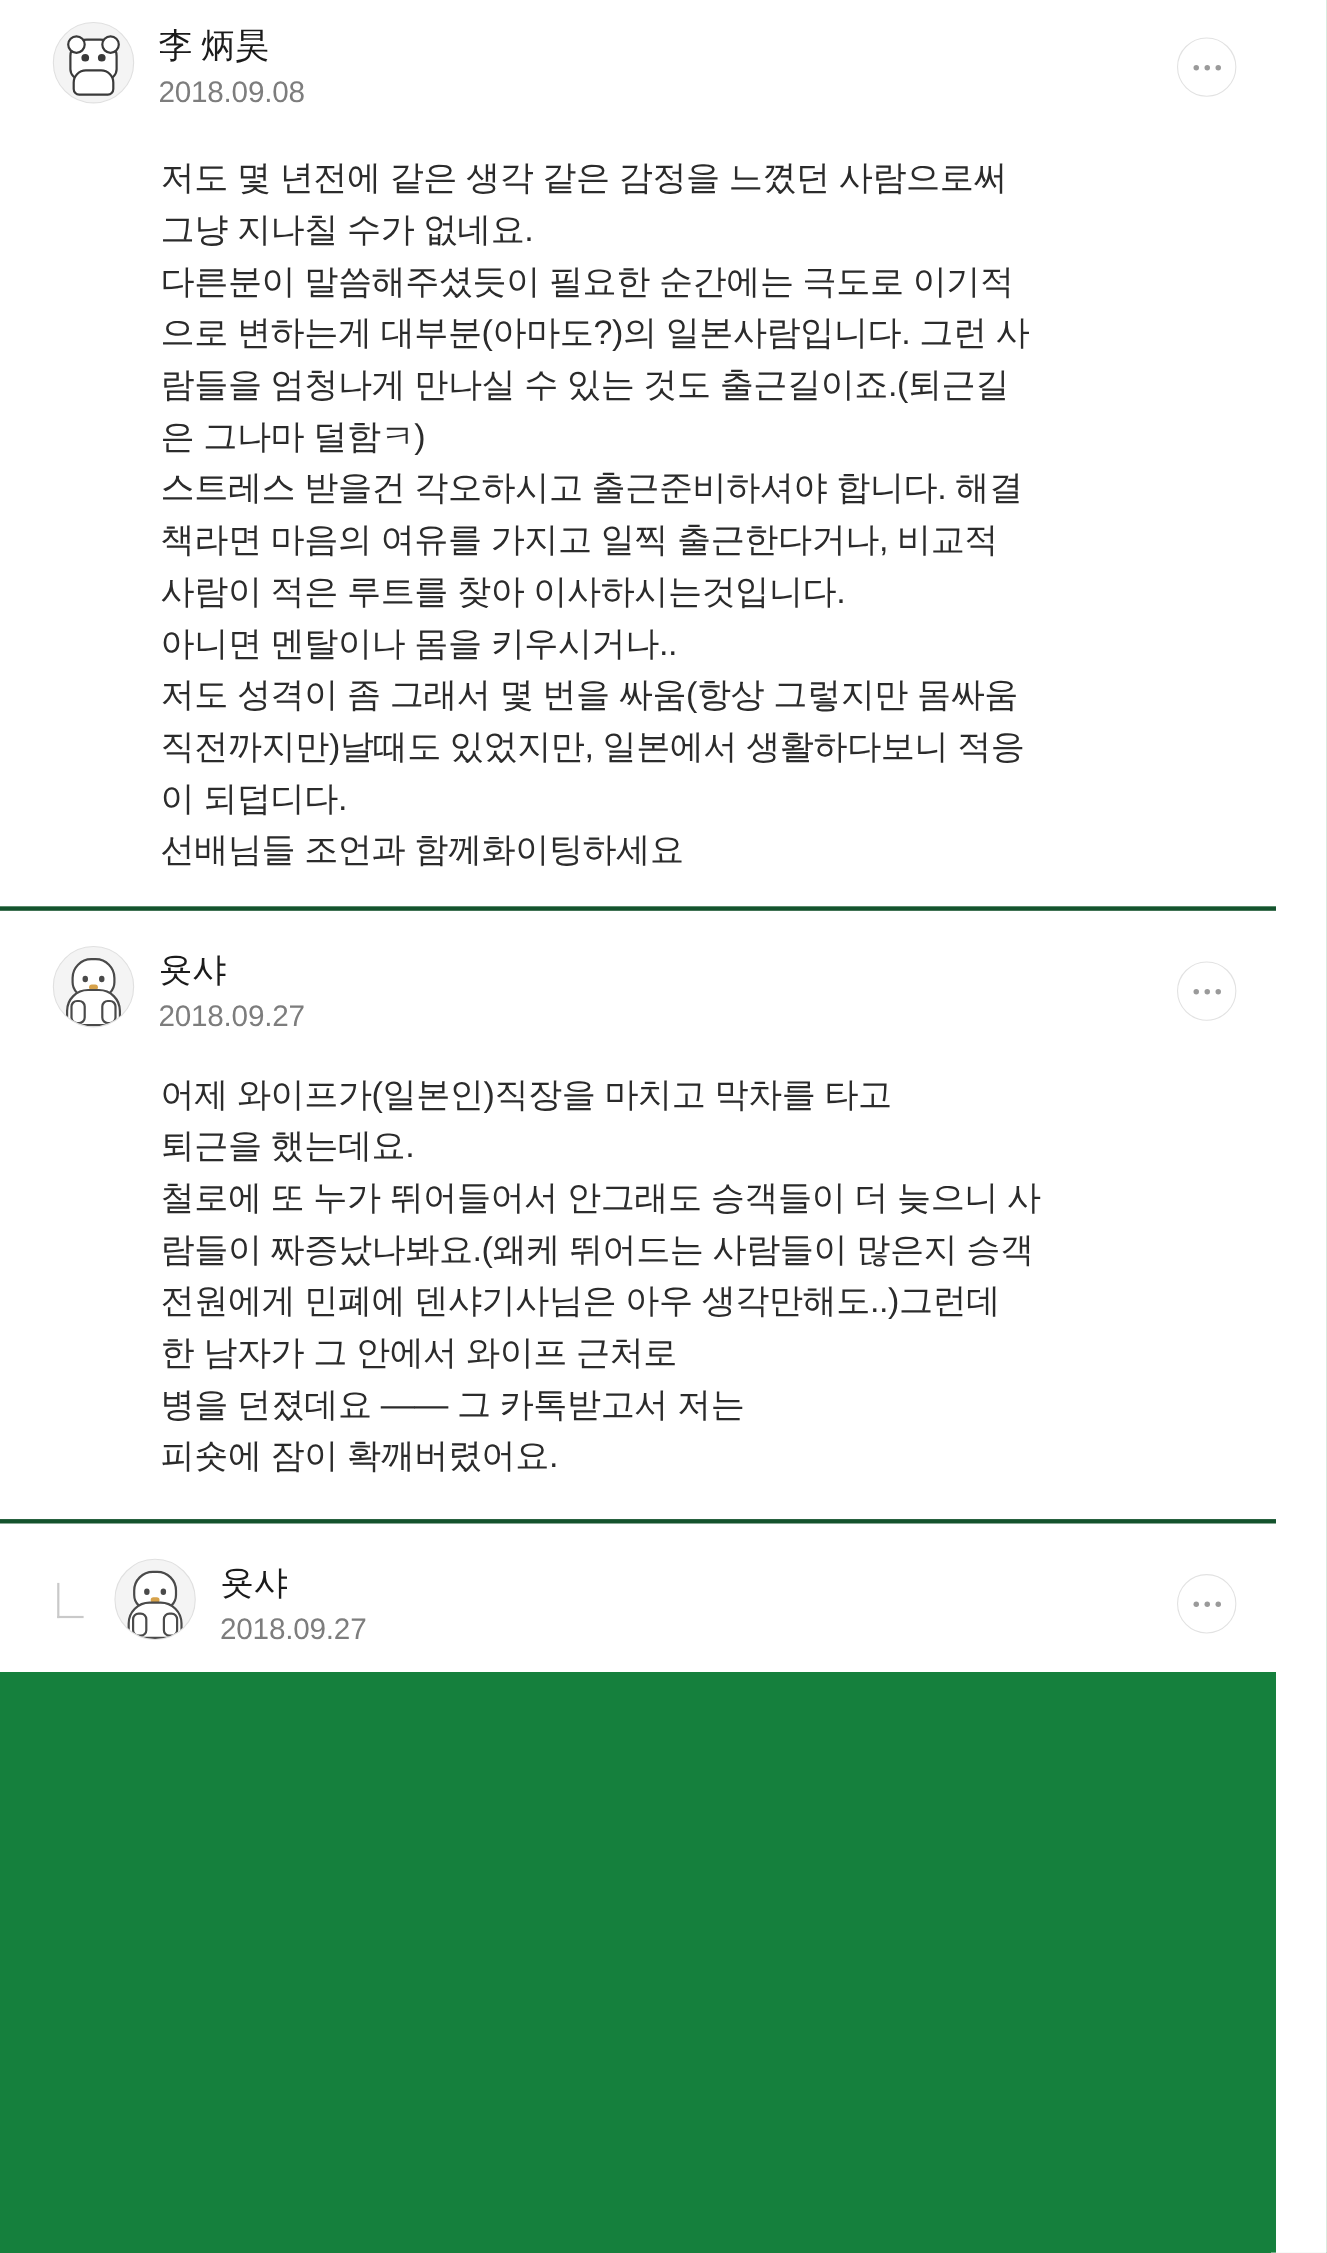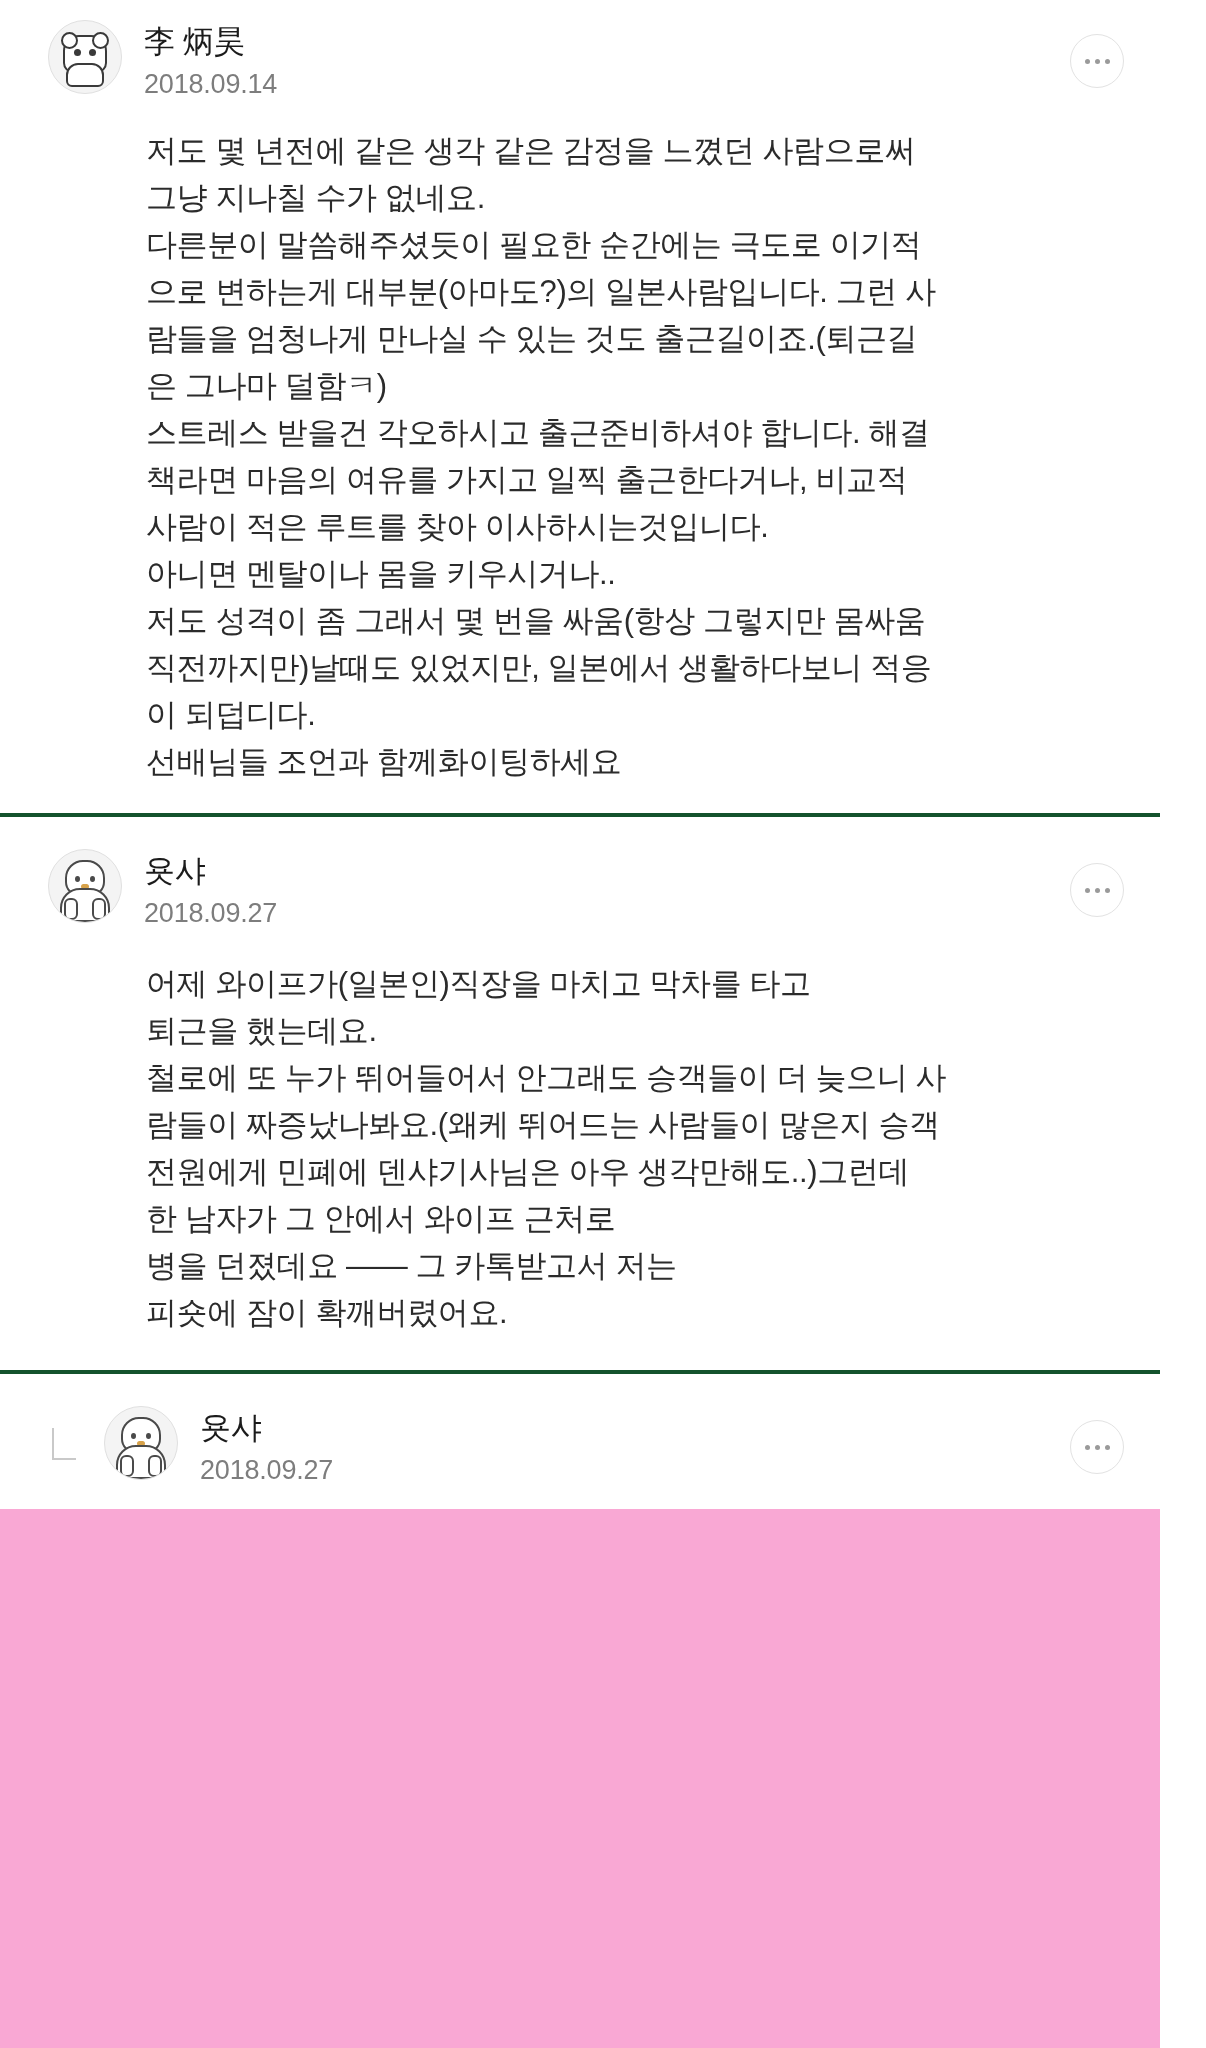--- a/index.html
+++ b/index.html
@@ -9,21 +9,21 @@
   }
   body {
     width: 1206px;
     font-family: "Liberation Sans", sans-serif;
     color: #222222;
     -webkit-font-smoothing: antialiased;
   }
   .page {
     width: 1160px;
     min-height: 2048px;
-    background: #f9a8d4;
+    background: #15803d;
     position: relative;
     overflow: hidden;
   }
 
   .comment {
     position: relative;
     padding: 0 0 0 0;
     background: #ffffff;
   }
   .comment + .comment {
@@ -94,21 +94,21 @@
     line-height: 47px;
     color: #2b2b2b;
     white-space: pre-wrap;
     letter-spacing: -0.4px;
     word-break: break-word;
   }
 
   
   .c1 { padding: 20px 0 28px 0; }
   .c1 .comment-head { padding-left: 48px; }
-  .c1 .body-text { margin: 24px 40px 0 146px; }
+  .c1 .body-text { margin: 35px 40px 0 146px; }
 
   
   .c2 { padding: 32px 0 34px 0; }
   .c2 .comment-head { padding-left: 48px; }
   .c2 .body-text { margin: 28px 40px 0 146px; }
 
   
   .c3 { padding: 32px 0 20px 0; }
   .c3 .comment-head { padding-left: 104px; }
   .c3 .body-text { margin: 28px 30px 0 202px; }
@@ -240,21 +240,21 @@
             <div class="ear l"></div>
             <div class="ear r"></div>
             <div class="eye l"></div>
             <div class="eye r"></div>
           </div>
           <div class="body"></div>
         </div>
       </div>
       <div class="meta">
         <div class="author">李 炳昊</div>
-        <div class="date">2018.09.14</div>
+        <div class="date">2018.09.08</div>
       </div>
       <div class="more-btn">
         <span></span>
           <span></span>
           <span></span>
       </div>
     </div>
     <div class="body-text">저도 몇 년전에 같은 생각 같은 감정을 느꼈던 사람으로써
 그냥 지나칠 수가 없네요.
 다른분이 말씀해주셨듯이 필요한 순간에는 극도로 이기적

